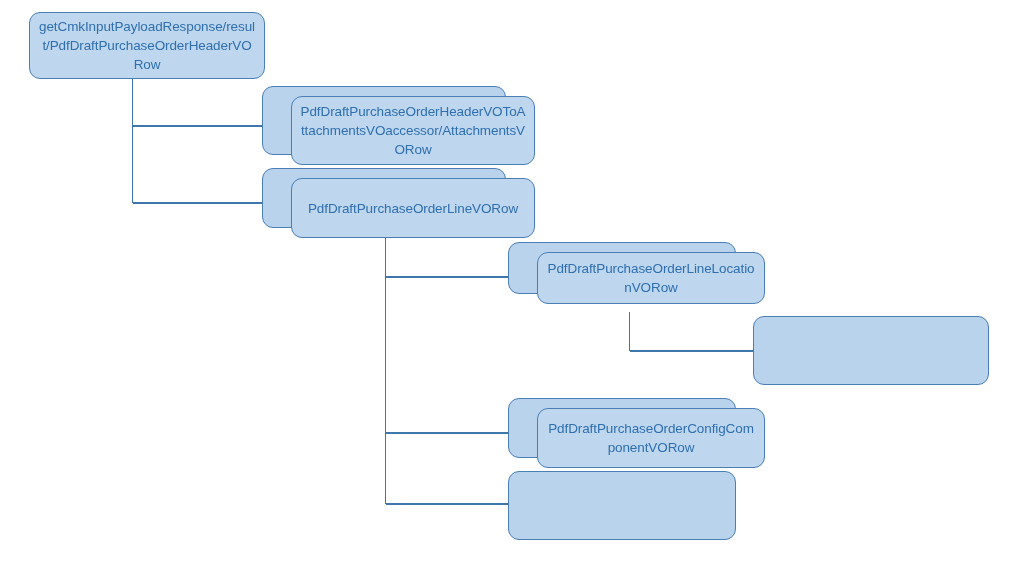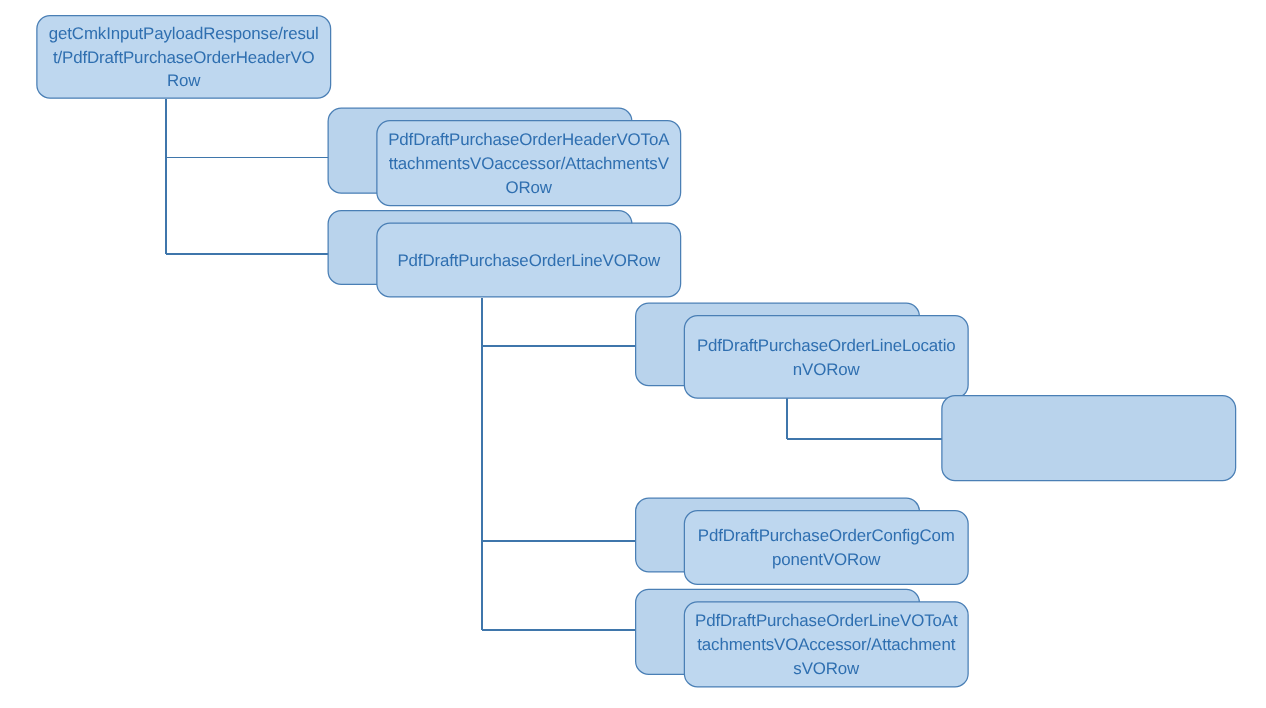--- a/index.html
+++ b/index.html
@@ -54,21 +54,21 @@
     border: 1.3px solid #4a7fb5;
     border-radius: 11px;
     box-sizing: border-box;
     display: flex;
     align-items: center;
     justify-content: center;
     padding: 4px 8px;
     margin-left: 15px;
   }
   .node.stacked .card-front {
-    left: 24px;
+    left: 14px;
     top: 10px;
     width: calc(100% - 10px);
     height: calc(100% - 10px);
   }
   .node-label {
     color: #2f6fb0;
     font-size: 13.5px;
     line-height: 19px;
     text-align: center;
     word-break: break-all;
@@ -111,38 +111,35 @@
     </div>
   </div>
 
   <div class="node stacked" style="left:262px; top:168px; width:254px; height:70px;border-radius:19px;">
     <div class="card-back"></div>
     <div class="card-front">
       <span class="node-label">PdfDraftPurchaseOrderLineVORow</span>
     </div>
   </div>
 
-  <div class="node stacked" style="left:508px; top:242px; width:238px; height:77px;">
+  <div class="node stacked" style="left:508px; top:242px; width:238px; height:62px;">
     <div class="card-back"></div>
     <div class="card-front">
       <span class="node-label">PdfDraftPurchaseOrderLineLocationVORow</span>
     </div>
   </div>
 
   <div class="node stacked" style="left:753px; top:316px; width:246px; height:79px;">
     <div class="card-back"></div>
   </div>
 
   <div class="node stacked" style="left:508px; top:398px; width:238px; height:70px;">
     <div class="card-back"></div>
     <div class="card-front">
       <span class="node-label">PdfDraftPurchaseOrderConfigComponentVORow</span>
     </div>
   </div>
 
   <div class="node stacked" style="left:508px; top:471px; width:238px; height:79px;">
     <div class="card-back"></div>
-    <div class="card-front">
-      <span class="node-label">PdfDraftPurchaseOrderLineVOToAttachmentsVOAccessor/AttachmentsVORow</span>
-    </div>
   </div>
 
 </div>
 
 </body></html>

